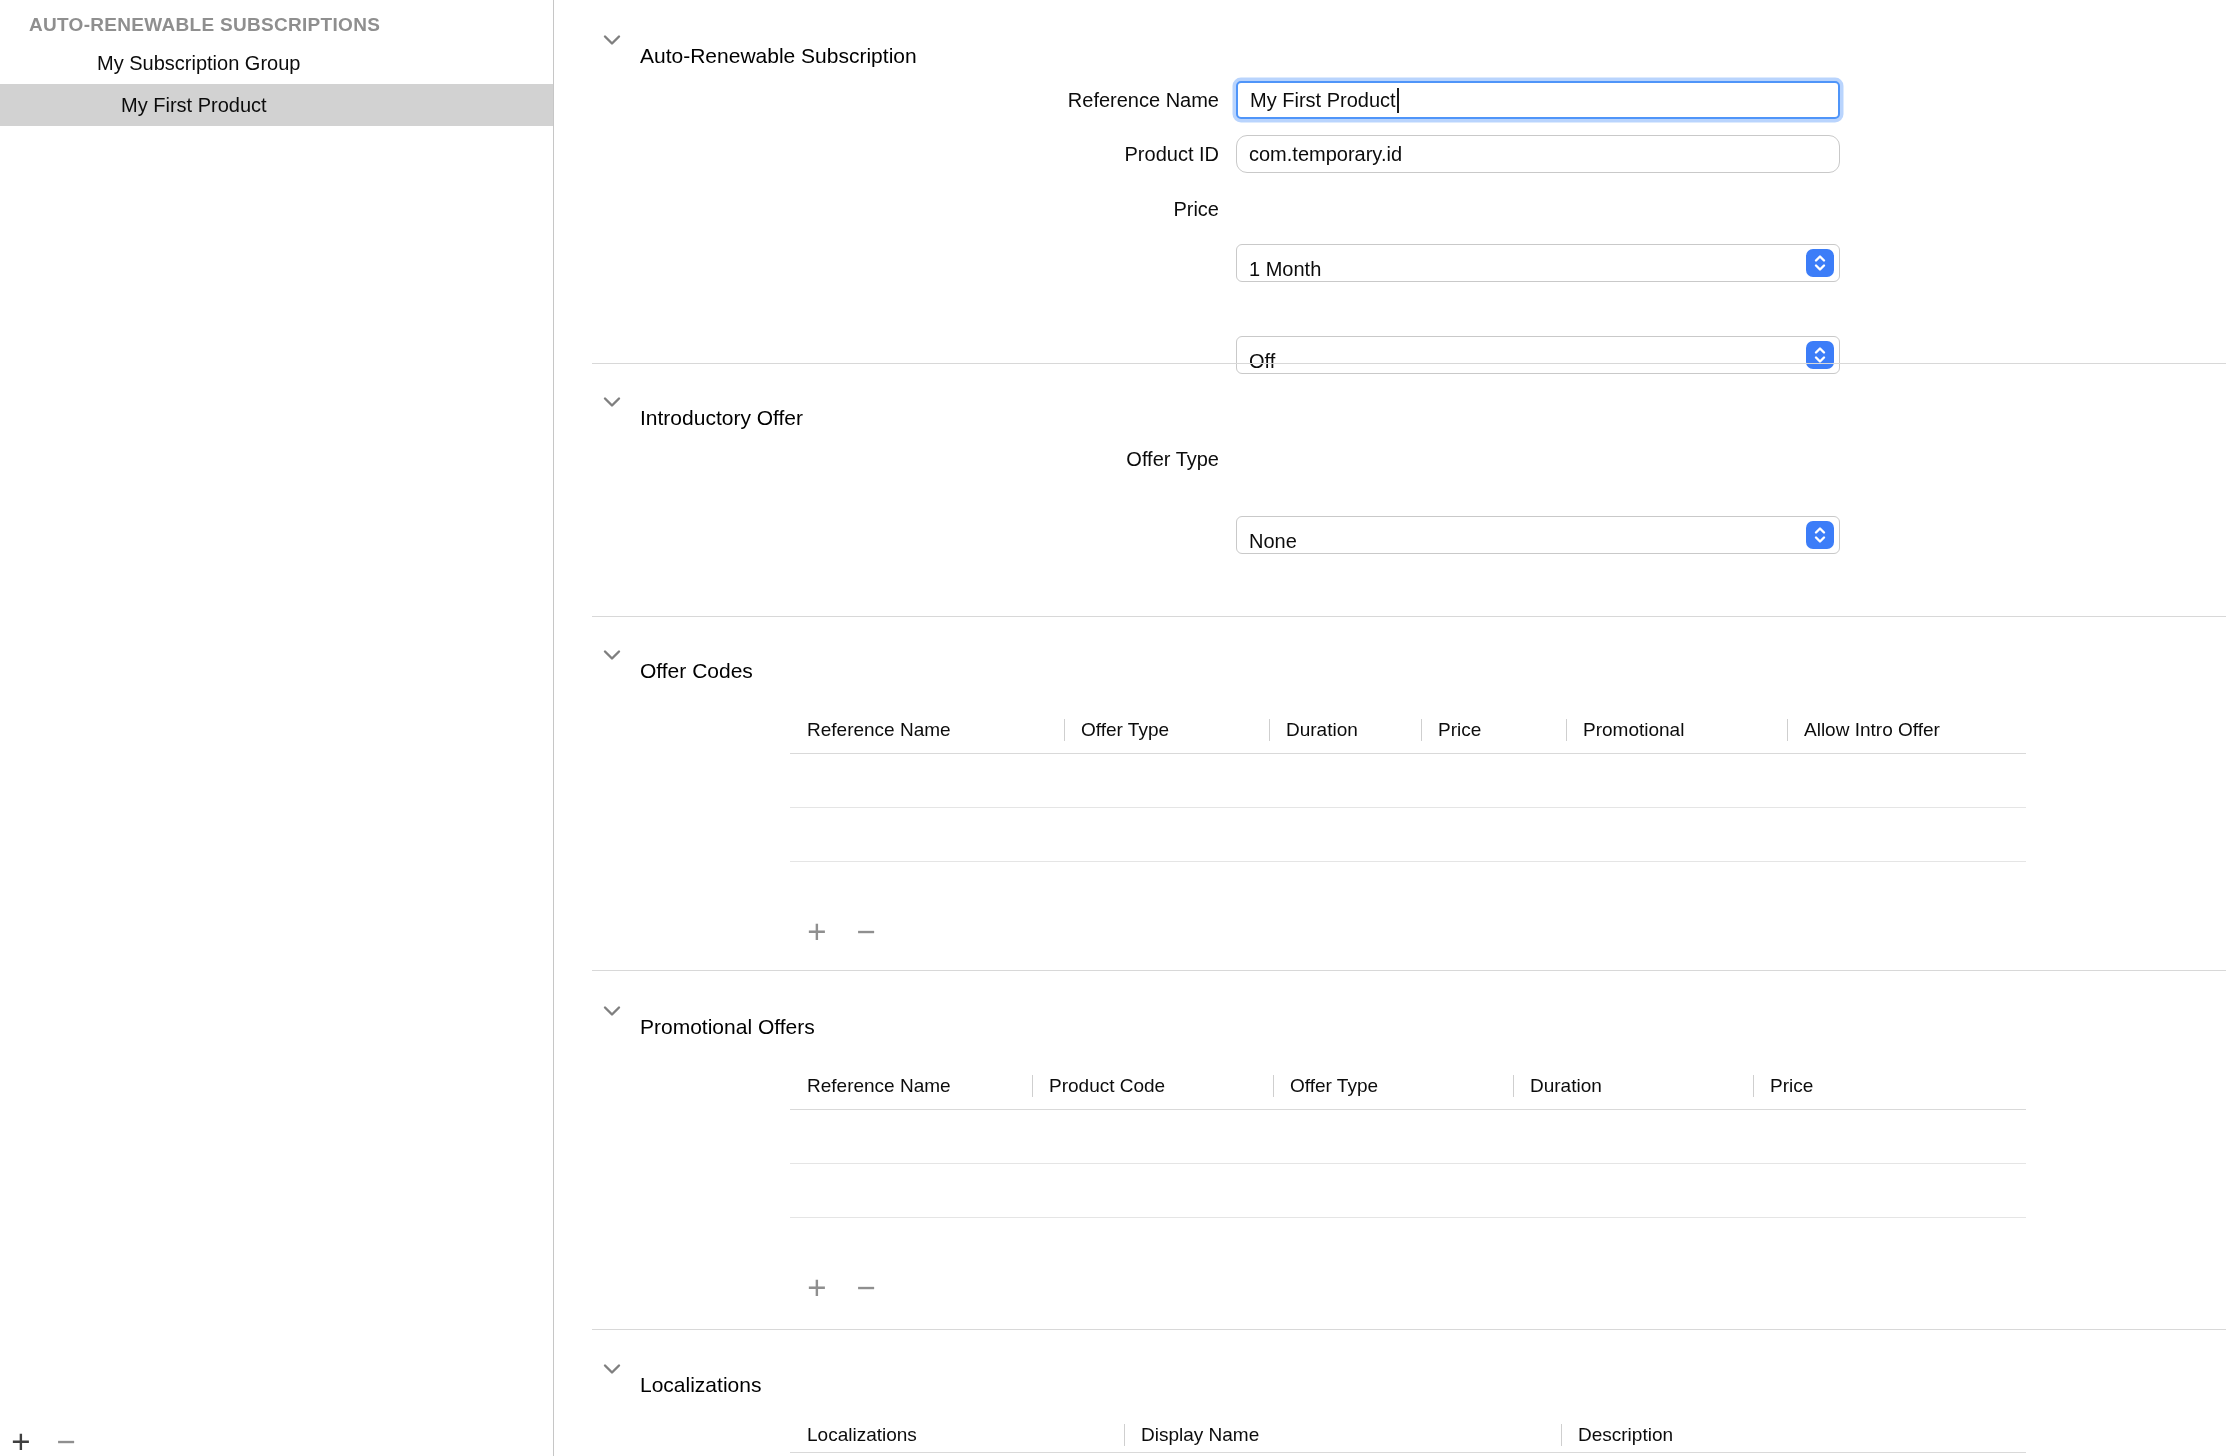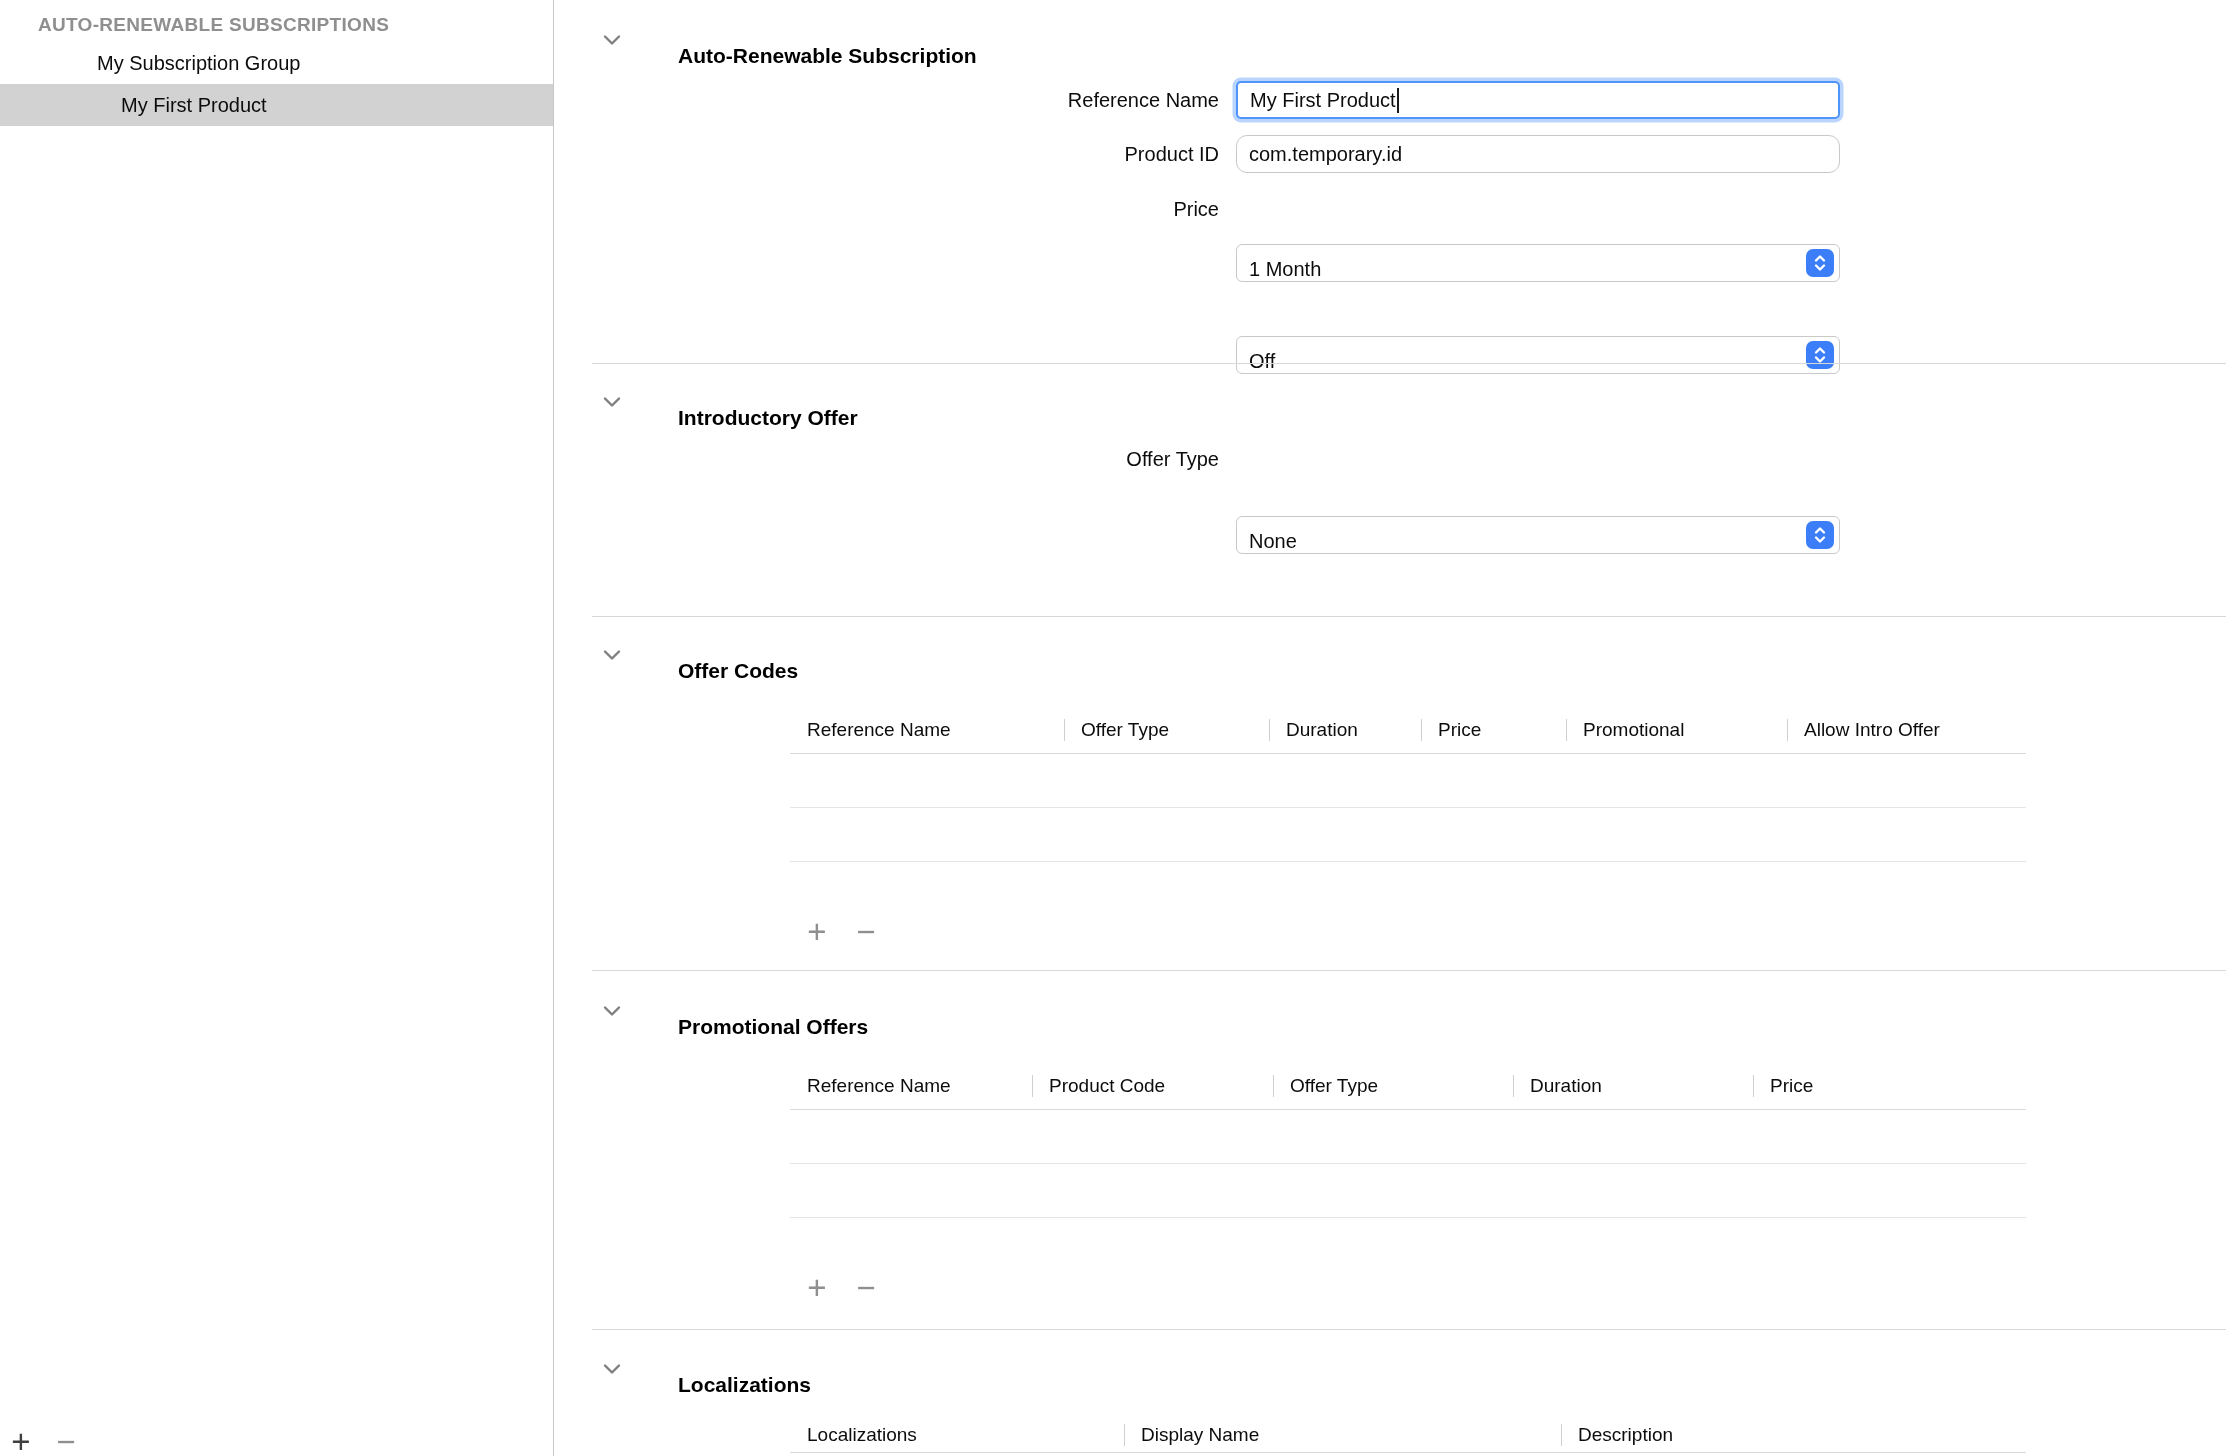--- a/index.html
+++ b/index.html
@@ -2,32 +2,32 @@
 <html><head>
 <meta charset="utf-8">
 <style>
   html,body{margin:0;padding:0;background:#fff;}
   body{font-family:"Liberation Sans","DejaVu Sans",sans-serif;color:#111;}
   .screen{position:relative;width:2226px;height:1456px;background:#fff;overflow:hidden;}
 
   
   .sidebar{position:absolute;left:0;top:0;width:553px;height:1456px;background:#fff;}
   .vdivider{position:absolute;left:553px;top:0;width:1px;height:1456px;background:#c6c6c6;}
-  .sb-header{position:absolute;top:14px;left:38px;font-size:19px;font-weight:700;color:#8F8F8F;letter-spacing:.3px;white-space:nowrap;}
+  .sb-header{position:absolute;top:14px;left:29px;font-size:19px;font-weight:700;color:#8F8F8F;letter-spacing:.3px;white-space:nowrap;}
   .sb-item{position:absolute;left:0;width:553px;box-sizing:border-box;font-size:20px;color:#0c0c0c;white-space:nowrap;cursor:default;}
   .sb-item.lvl1{top:43px;height:40px;line-height:40px;padding-left:81px;margin-left:16px;}
   .sb-item.lvl2{top:84px;height:42px;line-height:42px;padding-left:121px;}
   .sb-item.selected{background:#D2D2D2;}
   .sb-btn{position:absolute;background:none;border:none;padding:0;width:34px;height:40px;line-height:40px;text-align:center;font-size:33px;font-family:inherit;cursor:default;}
   .sb-add{top:1422px;left:4px;color:#3F3F3F;}
   .sb-remove{top:1422px;left:49px;color:#8F8F8F;}
 
   
   .disclosure{position:absolute;left:602px;width:20px;height:14px;background:none;border:none;padding:0;cursor:default;}
-  .section-title{position:absolute;left:640px;font-size:21px;font-weight:700;color:#000;line-height:28px;white-space:nowrap;margin-left:38px;}
+  .section-title{position:absolute;left:640px;font-size:21px;font-weight:400;color:#000;line-height:28px;white-space:nowrap;}
   .hdiv{position:absolute;left:592px;width:1634px;height:1px;background:#D8D8D8;}
 
   .form-label{position:absolute;left:700px;width:519px;height:38px;line-height:38px;text-align:right;font-size:20px;color:#0c0c0c;white-space:nowrap;}
   .field{position:absolute;left:1236px;width:604px;height:38px;box-sizing:border-box;font-size:20px;color:#0c0c0c;background:#fff;}
   .tf{border:1px solid #C9C9C9;border-radius:11px;display:flex;align-items:center;padding:0 12px;white-space:nowrap;}
   .tf.focused{border:2px solid #4F95F9;border-radius:5px;box-shadow:0 0 0 3.5px rgba(100,160,250,.45);}
   .caret{width:2px;height:25px;background:#1a1a1a;margin-left:1px;flex:0 0 auto;}
   .popup{border:1px solid #C9C9C9;border-radius:6px;display:flex;align-items:flex-end;padding:0 44px 0 12px;position:relative;white-space:nowrap;}
   .popup-btn{position:absolute;right:5px;top:50%;transform:translateY(-50%);width:28px;height:28px;border-radius:7px;background:#3C7DF8;display:flex;align-items:center;justify-content:center;}
 

